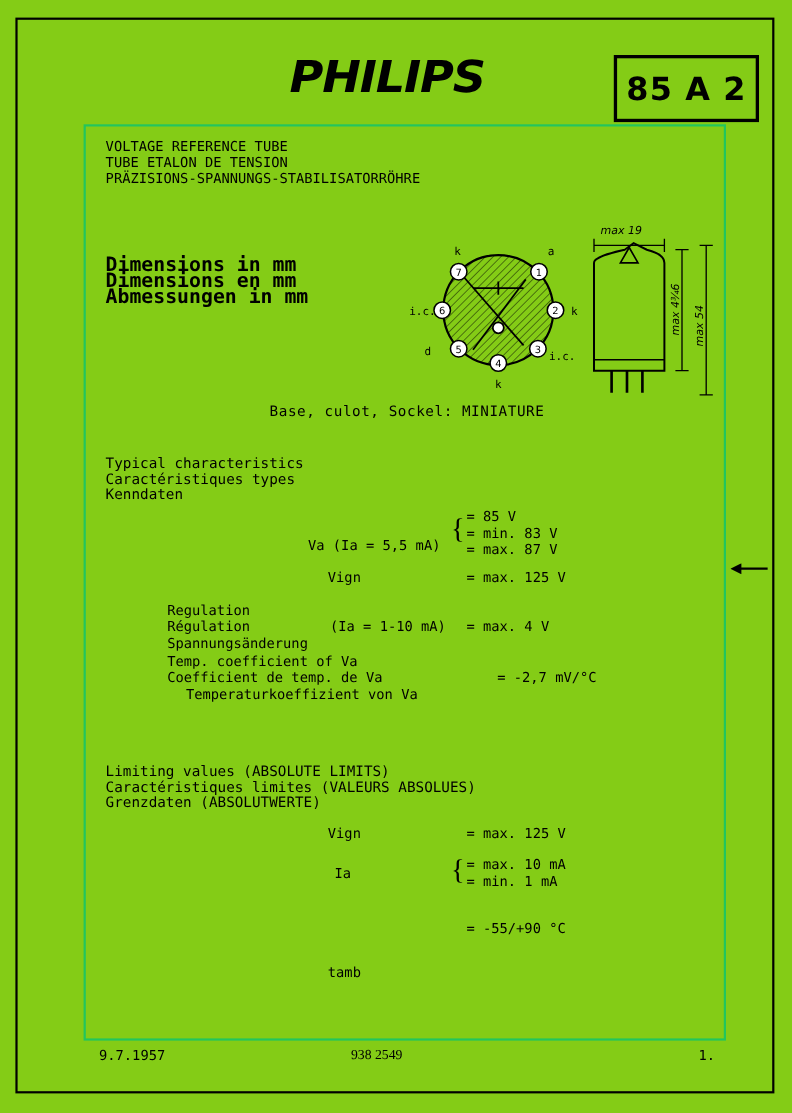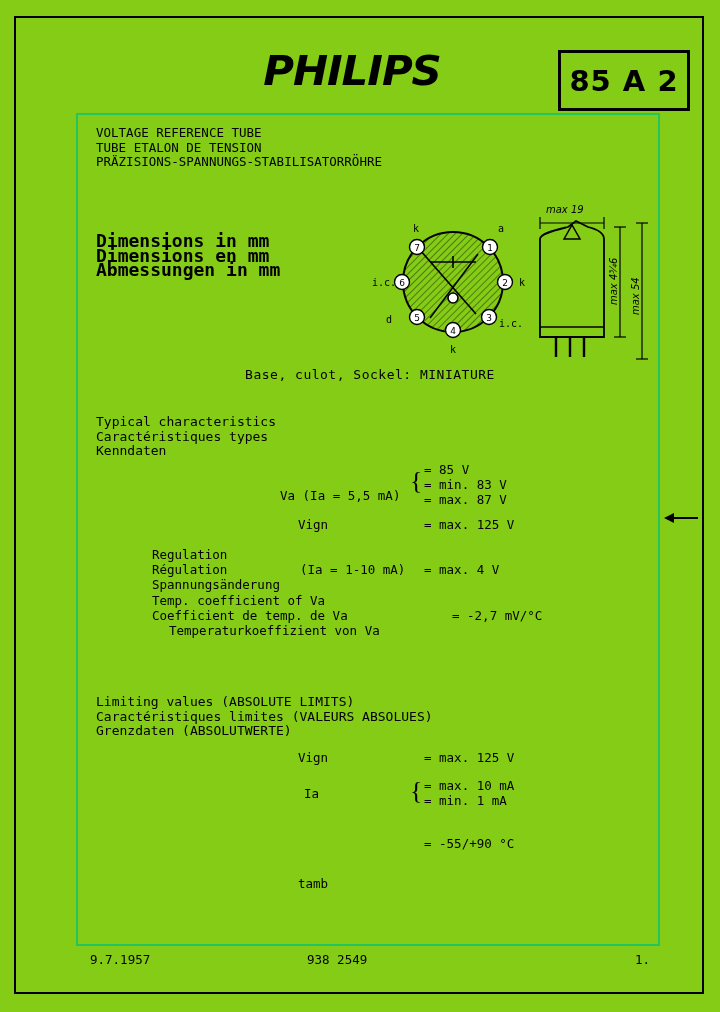--- a/index.html
+++ b/index.html
@@ -118,21 +118,21 @@
 
   
   .footer {
     position: absolute;
     left: 76px; top: 952px;
     width: 584px;
     font-family: "DejaVu Sans Mono", monospace;
     font-size: 12.5px;
   }
   .footer .f1 { position: absolute; left: 14px; top: 0; }
-  .footer .f2 { position: absolute; left: 231px; top: 0; }
+  .footer .f2 { position: absolute; left: 243px; top: 0; font-family: Liberation Serif, serif; }
   .footer .f3 { position: absolute; right: 10px; top: 0; }
 
   
   .side-arrow {
     position: absolute;
     left: 664px; top: 509px;
     width: 34px; height: 10px;
   }
 
   

